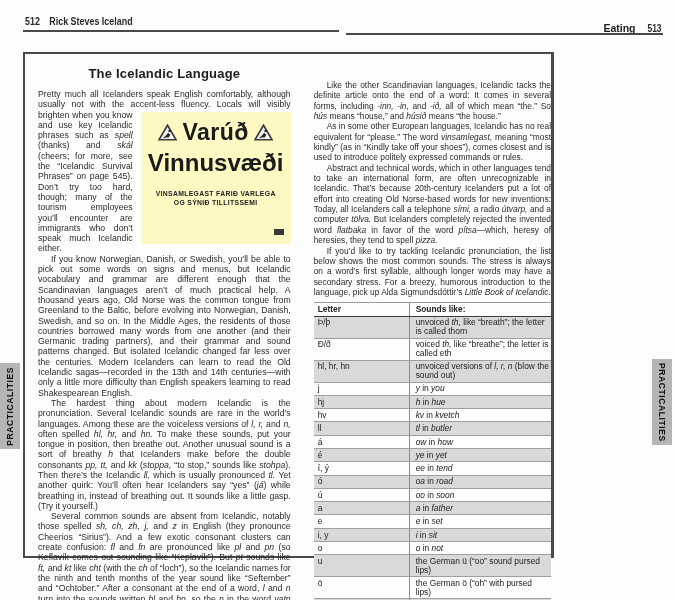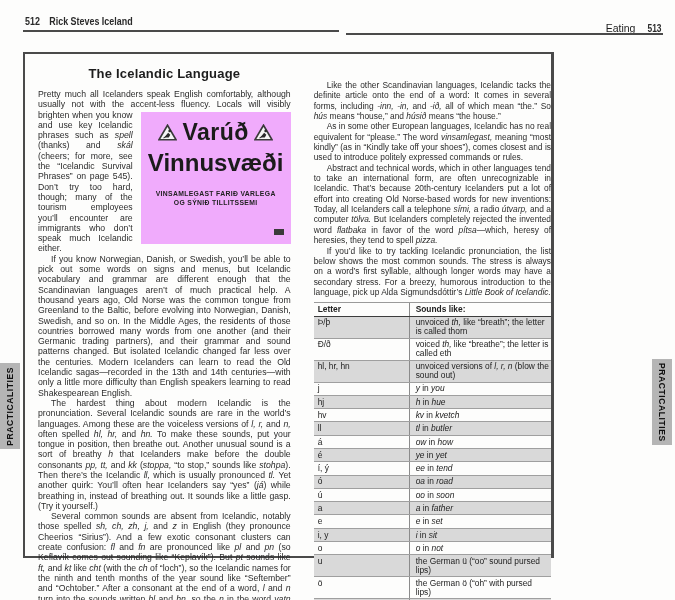--- a/index.html
+++ b/index.html
@@ -5,21 +5,21 @@
   html,body{margin:0;padding:0;}
   body{width:675px;height:600px;background:#fdfdfc;position:relative;overflow:hidden;
        font-family:"Liberation Sans","DejaVu Sans",sans-serif;color:#2b2b2b;}
   .spread{position:absolute;inset:0;}
 
   
   .hdr-left{position:absolute;left:25px;top:15px;font-size:10.5px;font-weight:bold;color:#2a2a2a;
             transform:scaleX(0.85);transform-origin:left top;white-space:nowrap;}
   .hdr-left .rh{margin-left:11px;font-weight:bold;}
   .hdr-right{position:absolute;top:18px;right:13px;white-space:nowrap;}
-  .hdr-right .eat{font-size:10.5px;font-weight:normal;color:#1c1c1c;margin-top:17px;}
+  .hdr-right .eat{font-size:10.5px;font-weight:bold;color:#1c1c1c;margin-top:17px;}
   .hdr-right .pg{display:inline-block;font-size:10.5px;font-weight:bold;color:#2a2a2a;
                  transform:scaleX(0.8);transform-origin:right top;margin-left:9px;}
   .rule{position:absolute;height:2px;background:#4a4a4a;}
   .rule-left{left:23px;top:30px;width:316px;}
   .rule-right{left:346px;top:33px;width:317px;}
 
   
   .main-box{position:absolute;left:23px;top:52px;width:531px;height:506px;box-sizing:border-box;
             border:2px solid #4a4a4a;border-right-width:3px;background:#fdfdfc;display:flex;}
   .col-left{width:297px;margin-left:13px;padding-top:9px;}
@@ -27,21 +27,21 @@
 
   h2.title{font-size:13px;font-weight:bold;text-align:center;color:#1d1d1d;
            margin:3px 0 8px 0;letter-spacing:0.2px;}
 
   p.body-p{margin:0;text-align:justify;font-size:8.7px;line-height:10.3px;color:#2b2b2b;}
   .col-right p.body-p{font-size:8.4px;line-height:10.35px;}
   p.ind{text-indent:13px;}
   i{font-style:italic;}
 
   
-  .sign-wrap{float:right;width:150px;height:132px;background:#f0abfc;margin:2px 0 5px 8px;
+  .sign-wrap{float:right;width:150px;height:132px;background:#fef9c3;margin:2px 0 5px 8px;
              display:flex;flex-direction:column;align-items:center;padding-top:9px;
              box-sizing:border-box;position:relative;text-indent:0;}
   .sign-row{display:flex;align-items:center;gap:5px;}
   .sign-word{font-size:23px;font-weight:bold;color:#1b1b1b;line-height:1;letter-spacing:0.5px;}
   .sign-word2{font-size:24px;font-weight:bold;color:#1b1b1b;line-height:1;margin-top:7px;}
   .sign-small{font-size:6.8px;font-weight:bold;color:#222;letter-spacing:0.35px;line-height:1.45;}
   .sign-small.first{margin-top:14px;}
   .sign-logo{position:absolute;right:7px;bottom:9px;width:10px;height:6px;background:#3a3a3a;}
 
   

